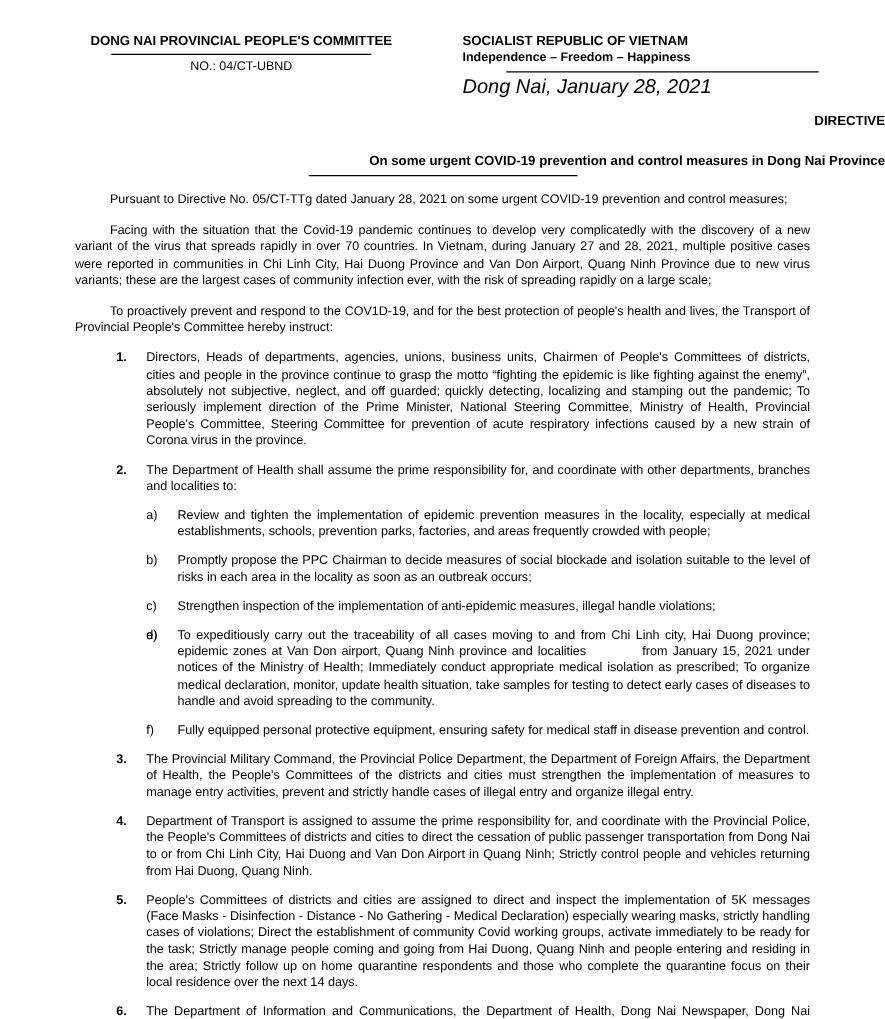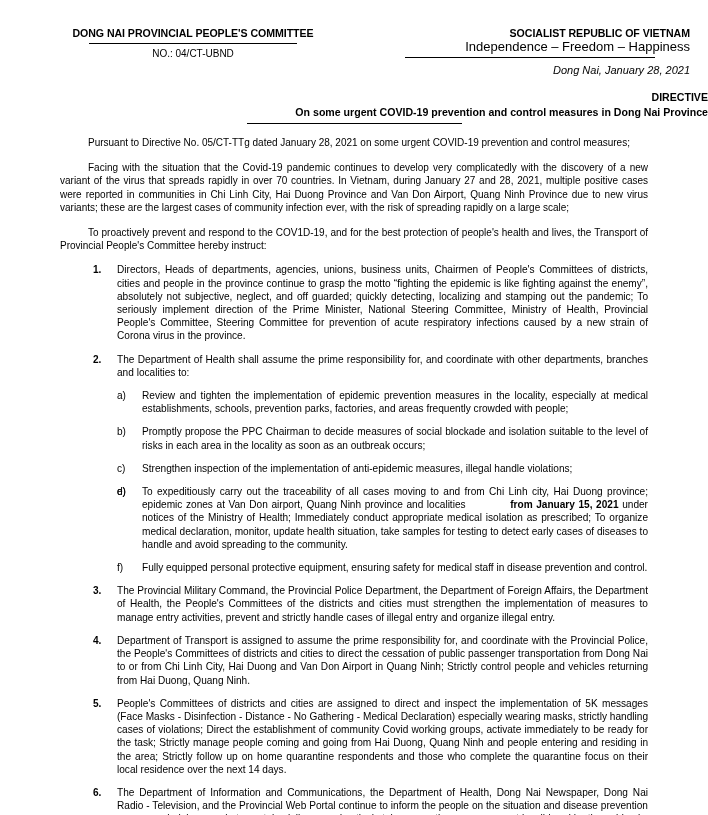--- a/index.html
+++ b/index.html
@@ -30,33 +30,33 @@
     padding-top: 7px;
   }
   .lh-left {
     width: 330px;
     margin-left: 28px;
     text-align: center;
   }
   .lh-right {
     width: 320px;
     margin-left: 12px;
-    text-align: right;
+    text-align: left;
   }
   .lh-title {
     font-size: 10.6px;
     font-weight: bold;
     letter-spacing: -0.05px;
     line-height: 13px;
     white-space: nowrap;
     margin-top: 20px;
   }
   .lh-sub {
-    font-size: 13px;
-    font-weight: normal;
+    font-size: 10px;
+    font-weight: bold;
     line-height: 13px;
     white-space: nowrap;
   }
   .rule-left {
     width: 208px;
     height: 0;
     border-top: 1.3px solid #000;
     margin: 3px auto 0 auto;
   }
   .rule-right {
@@ -65,42 +65,42 @@
     border-top: 1.3px solid #000;
     margin: 4px auto 0 auto;
   }
   .lh-no {
     font-size: 10px;
     line-height: 14px;
     margin-top: 3px;
     white-space: nowrap;
   }
   .lh-place {
-    font-size: 11px;
+    font-size: 16px;
     font-style: italic;
     line-height: 14px;
     margin-top: 5px;
     white-space: nowrap;
   }
 
   
   .doc-title-block {
     text-align: right;
     margin-top: 14px;
   }
   .doc-kind {
     font-size: 10.6px;
     font-weight: bold;
     line-height: 13px;
   }
   .doc-subject {
     font-size: 10.6px;
     font-weight: bold;
     line-height: 14px;
-    margin-top: 1px;
+    margin-top: 18px;
   }
   .rule-title {
     width: 215px;
     height: 0;
     border-top: 1.3px solid #000;
     margin: 4px auto 0 auto;
   }
 
   
   .body {
@@ -151,21 +151,21 @@
   }
   ol.lettered > li:first-child { margin-top: 0; }
   ol.lettered > li > .marker {
     position: absolute;
     left: 0;
     top: 0;
     font-weight: normal;
     font-size: 10.1px;
     line-height: 13.2px;
   }
-  .b { font-weight: bold; margin-left: 41px; }
+  .b { font-weight: normal; margin-left: 41px; }
 </style>
 </head>
 <body>
 
 <div class="page">
 
   <div class="letterhead">
     <div class="lh-left">
       <div class="lh-title">DONG NAI PROVINCIAL PEOPLE'S COMMITTEE</div>
       <div class="rule-left"></div>

